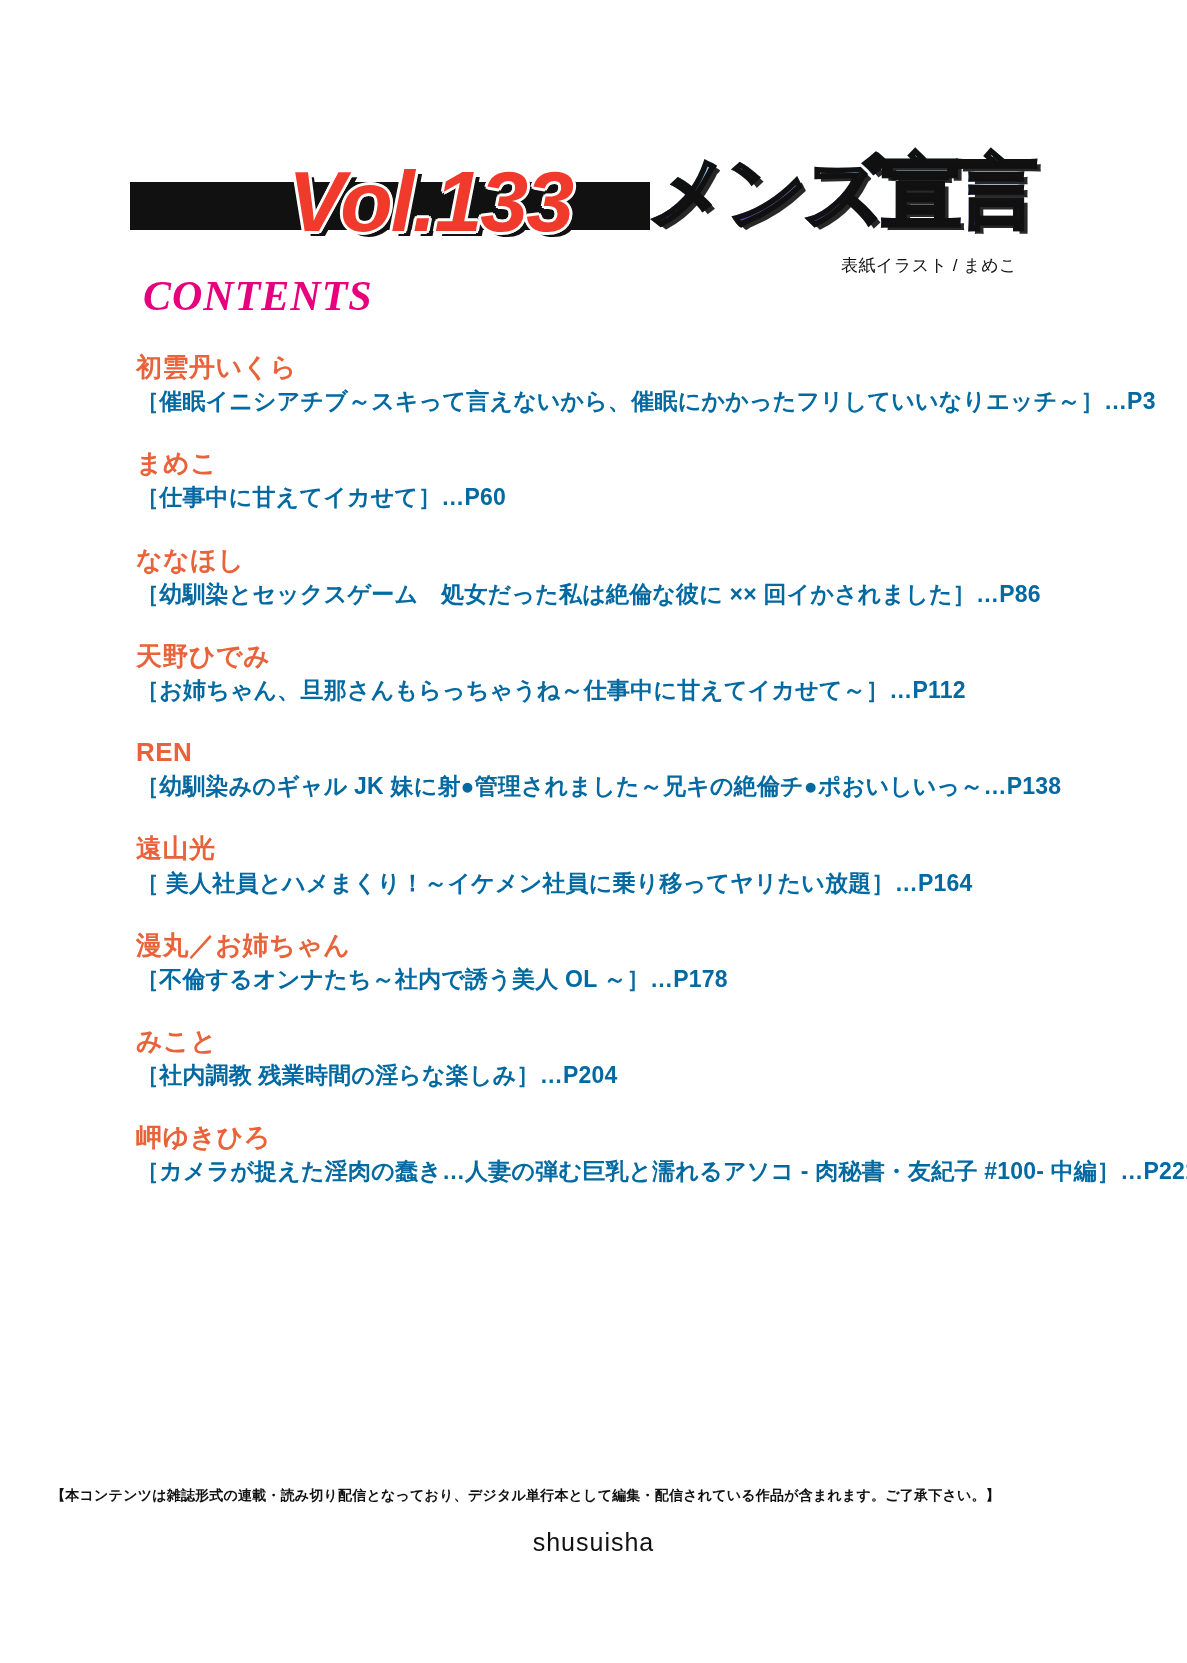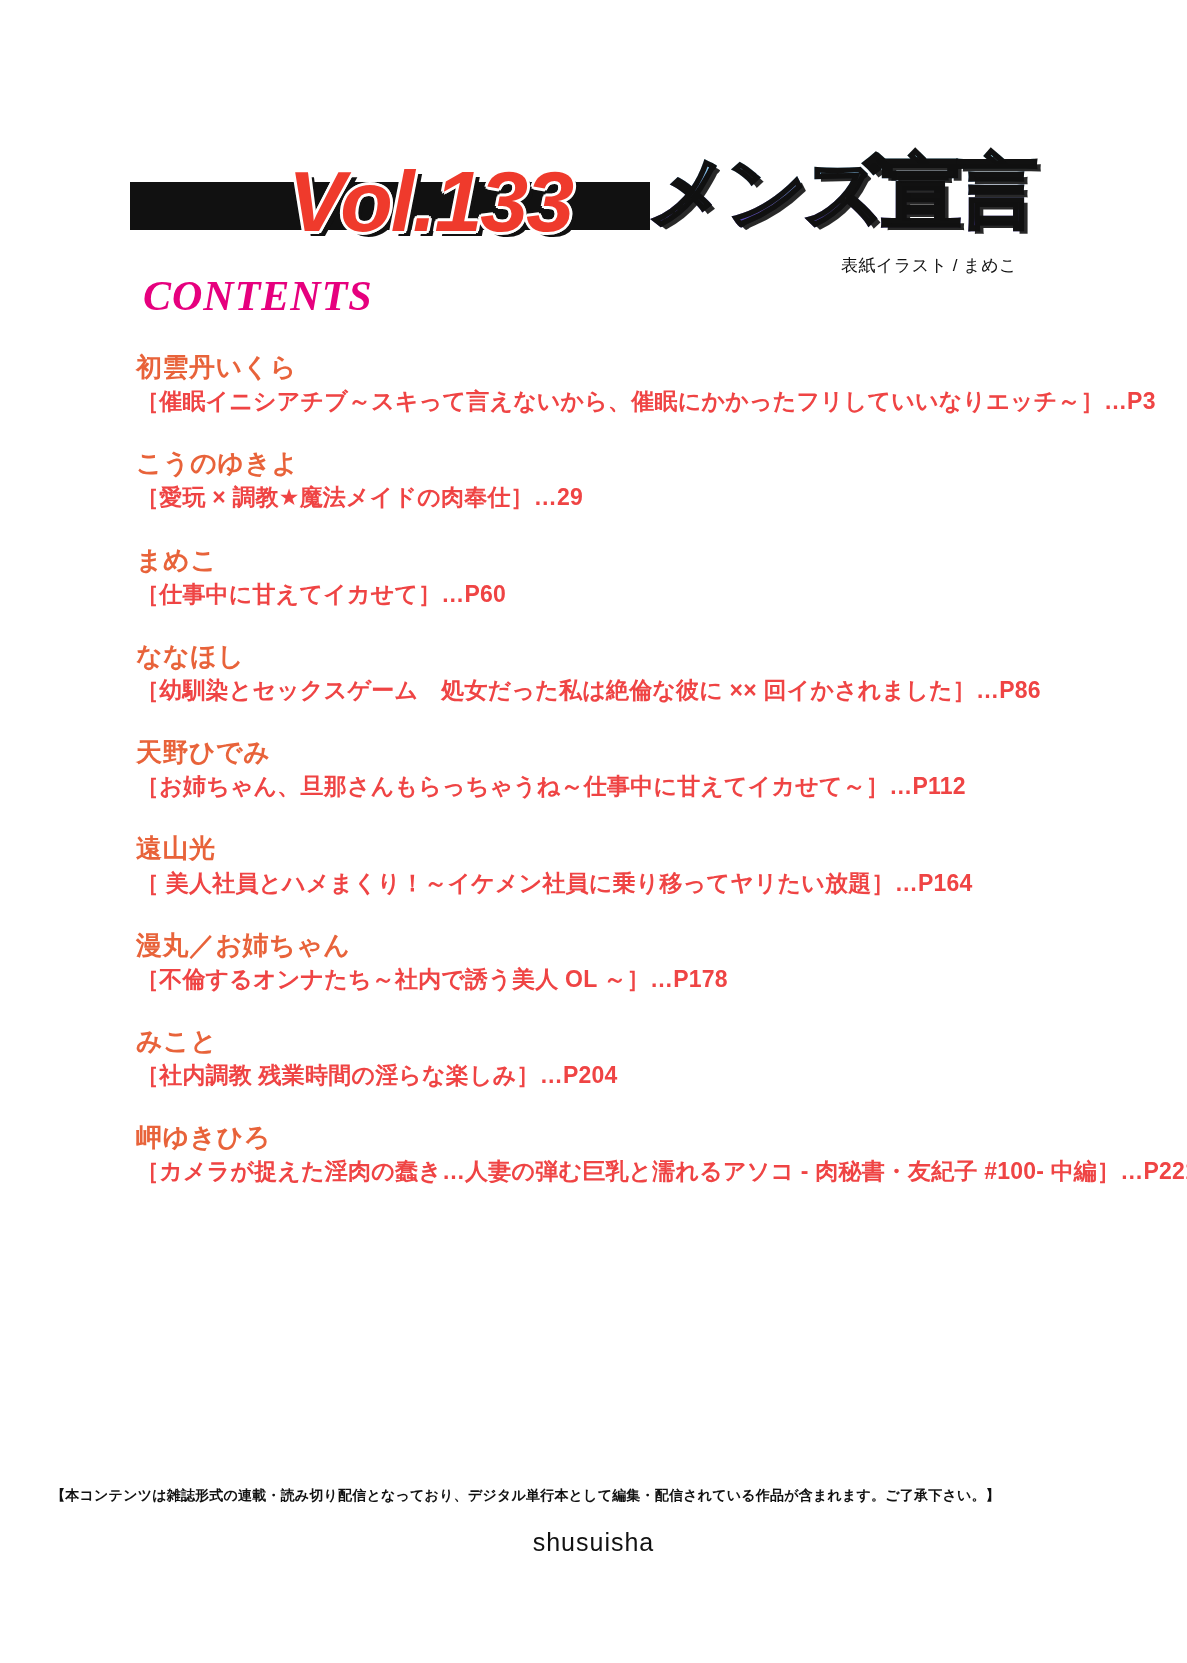--- a/index.html
+++ b/index.html
@@ -96,21 +96,21 @@
     margin-top: 20px;
   }
   .entry-author {
     color: #e8633a;
     font-size: 26px;
     font-weight: bold;
     line-height: 1.35;
     letter-spacing: 0.5px;
   }
   .entry-title {
-    color: #ef4444;
+    color: #0369a1;
     font-size: 23px;
     font-weight: bold;
     line-height: 1.4;
     letter-spacing: 0.2px;
     white-space: nowrap;
   }
 
   
   .note {
     position: absolute;
@@ -145,34 +145,34 @@
 </div>
 
 <div class="contents-title">CONTENTS</div>
 
 <div class="entries">
   <div class="entry">
     <div class="entry-author">初雲丹いくら</div>
     <div class="entry-title">［催眠イニシアチブ～スキって言えないから、催眠にかかったフリしていいなりエッチ～］…P3</div>
   </div>
   <div class="entry">
-    <div class="entry-author">こうのゆきよ</div>
-    <div class="entry-title">［愛玩 × 調教★魔法メイドの肉奉仕］…29</div>
-  </div>
-  <div class="entry">
     <div class="entry-author">まめこ</div>
     <div class="entry-title">［仕事中に甘えてイカせて］…P60</div>
   </div>
   <div class="entry">
     <div class="entry-author">ななほし</div>
     <div class="entry-title">［幼馴染とセックスゲーム　処女だった私は絶倫な彼に ×× 回イかされました］…P86</div>
   </div>
   <div class="entry">
     <div class="entry-author">天野ひでみ</div>
     <div class="entry-title">［お姉ちゃん、旦那さんもらっちゃうね～仕事中に甘えてイカせて～］…P112</div>
+  </div>
+  <div class="entry">
+    <div class="entry-author">REN</div>
+    <div class="entry-title">［幼馴染みのギャル JK 妹に射●管理されました～兄キの絶倫チ●ポおいしいっ～…P138</div>
   </div>
   <div class="entry">
     <div class="entry-author">遠山光</div>
     <div class="entry-title">［ 美人社員とハメまくり！～イケメン社員に乗り移ってヤリたい放題］…P164</div>
   </div>
   <div class="entry">
     <div class="entry-author">漫丸／お姉ちゃん</div>
     <div class="entry-title">［不倫するオンナたち～社内で誘う美人 OL ～］…P178</div>
   </div>
   <div class="entry">

